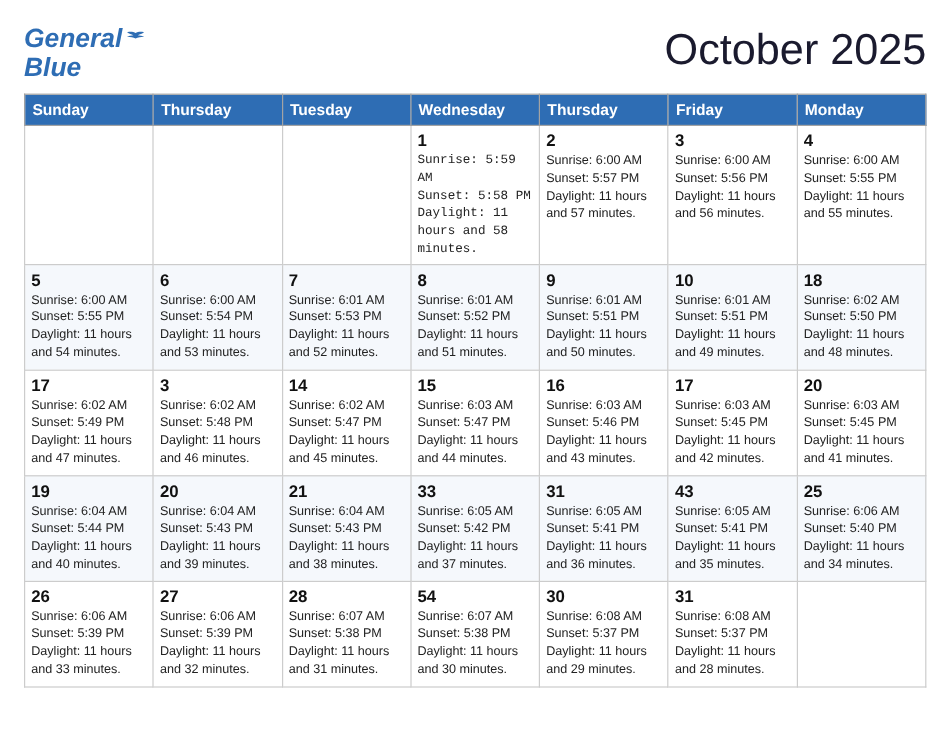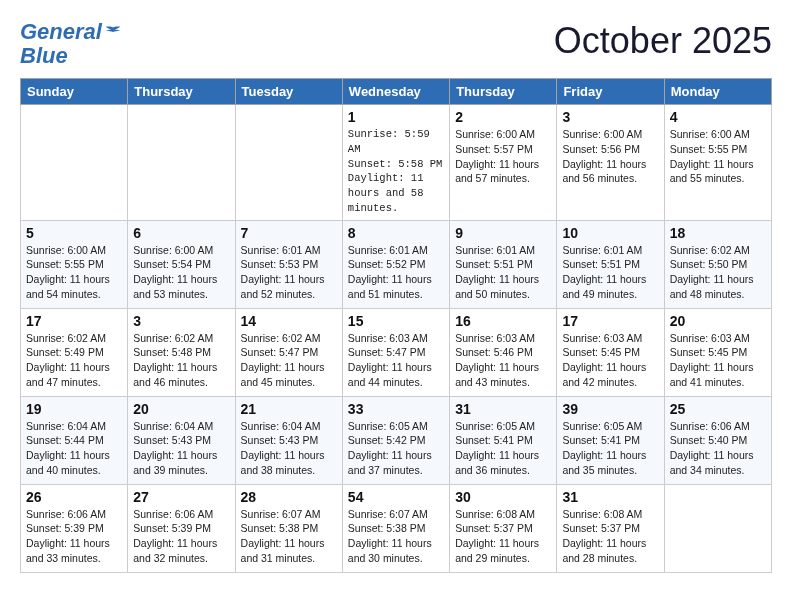--- a/index.html
+++ b/index.html
@@ -260,21 +260,21 @@
 Sunset: 5:42 PM
 Daylight: 11 hours and 37 minutes.</div>
         </td>
         <td>
           <div class="day-num">31</div>
           <div class="day-info" style="white-space: pre-line;">Sunrise: 6:05 AM
 Sunset: 5:41 PM
 Daylight: 11 hours and 36 minutes.</div>
         </td>
         <td>
-          <div class="day-num">39</div>
+          <div class="day-num">43</div>
           <div class="day-info" style="white-space: pre-line;">Sunrise: 6:05 AM
 Sunset: 5:41 PM
 Daylight: 11 hours and 35 minutes.</div>
         </td>
         <td>
           <div class="day-num">25</div>
           <div class="day-info" style="white-space: pre-line;">Sunrise: 6:06 AM
 Sunset: 5:40 PM
 Daylight: 11 hours and 34 minutes.</div>
         </td>

